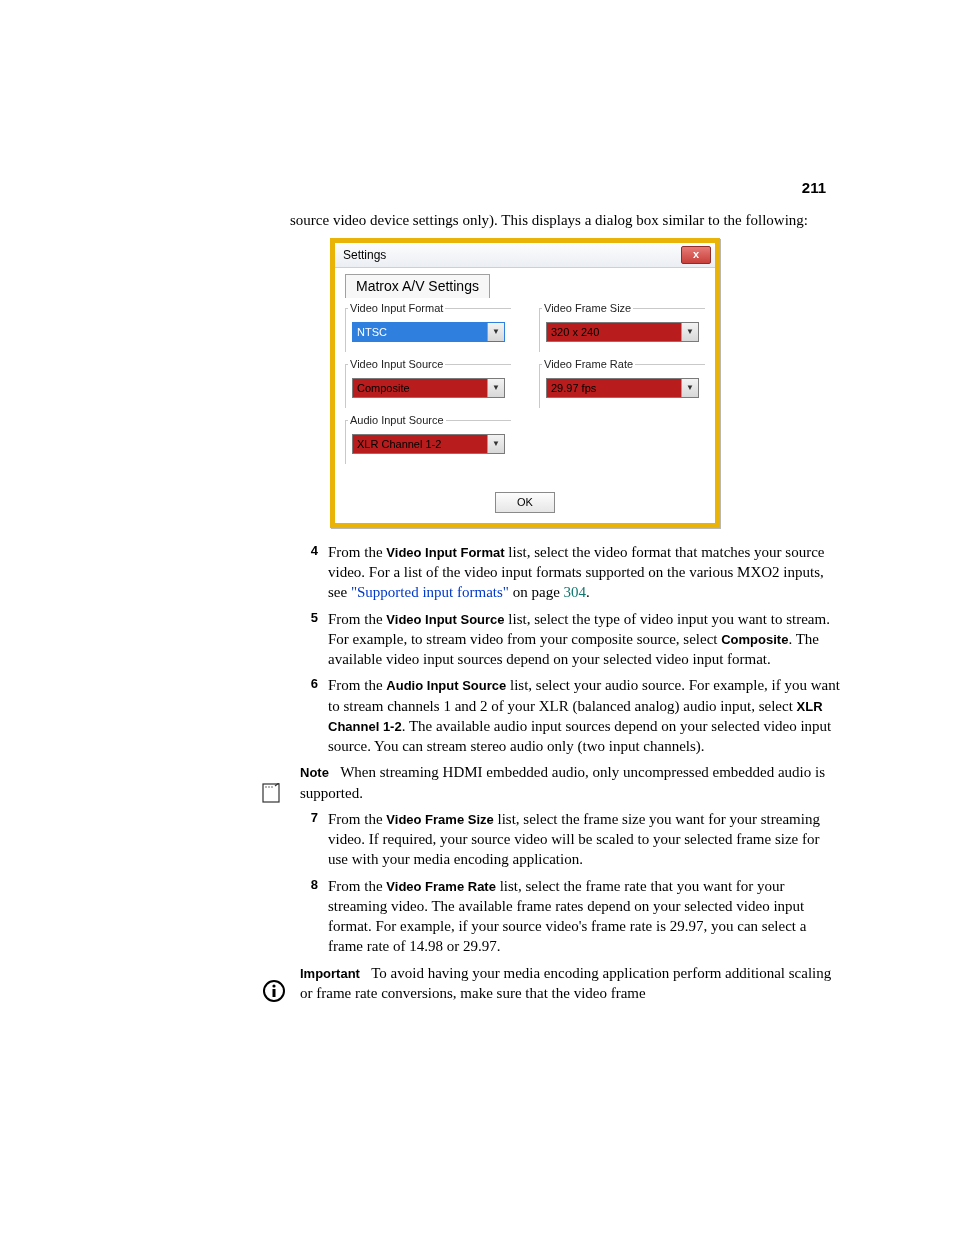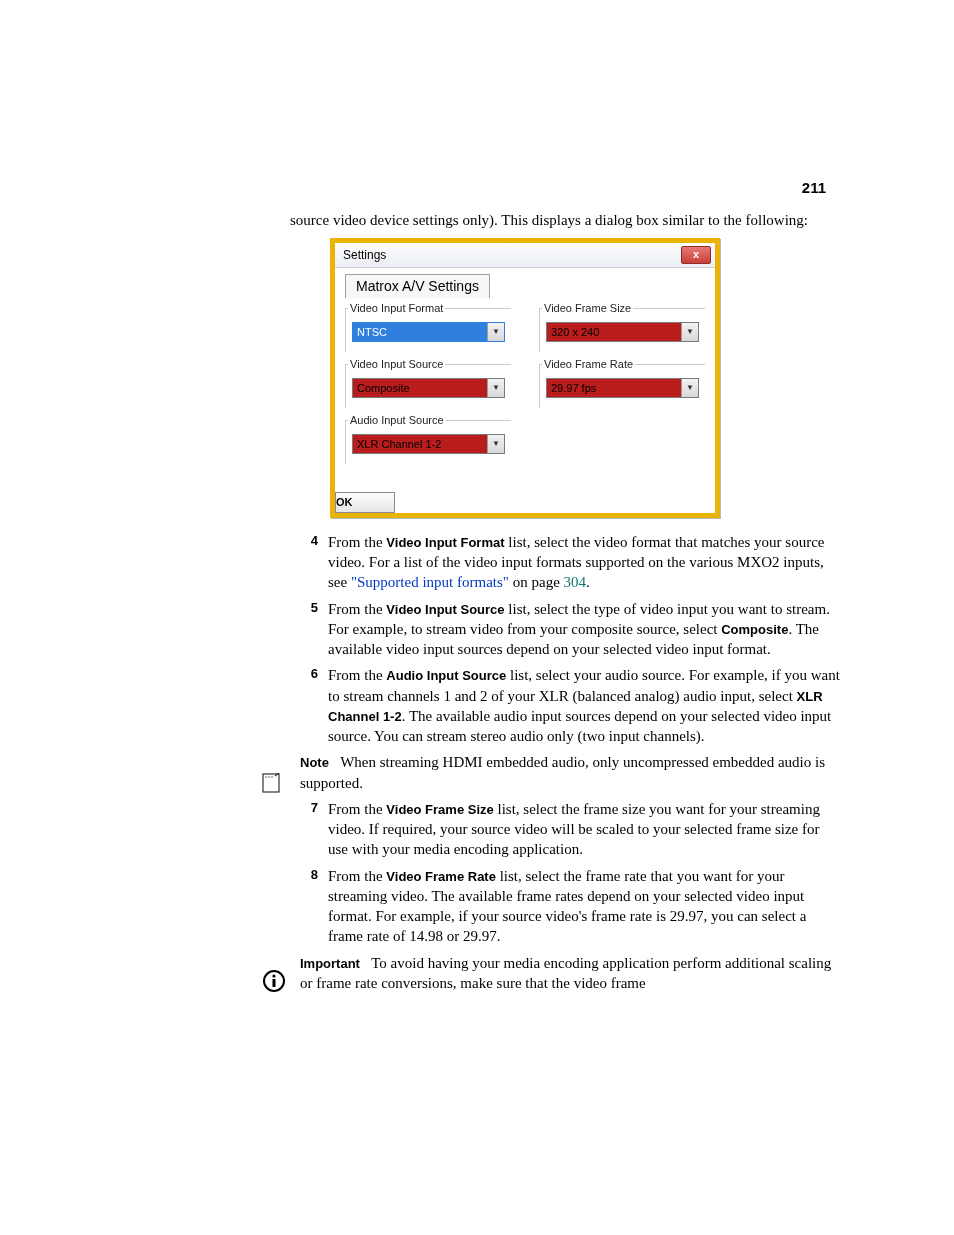--- a/index.html
+++ b/index.html
@@ -114,21 +114,21 @@
     border-left: 1px solid #9c9c9c;
     background: linear-gradient(#f3f3f3,#d8d8d8);
     display: flex;
     align-items: center;
     justify-content: center;
     font-size: 8px;
     color: #333;
   }
   .combo.sel { background: #2f7fde; border-color: #2f7fde; color: #fff; }
 
-  .ok-row { text-align: left; padding: 6px 0 0 0; font-weight: bold; }
+  .ok-row { text-align: center; padding: 6px 0 10px 0; }
   .ok-btn {
     display: inline-block;
     width: 58px;
     padding: 2px 0;
     border: 1px solid #8a8a8a;
     background: linear-gradient(#fdfdfd,#e6e6e6);
     font-size: 11px;
   }
 
   .step {

